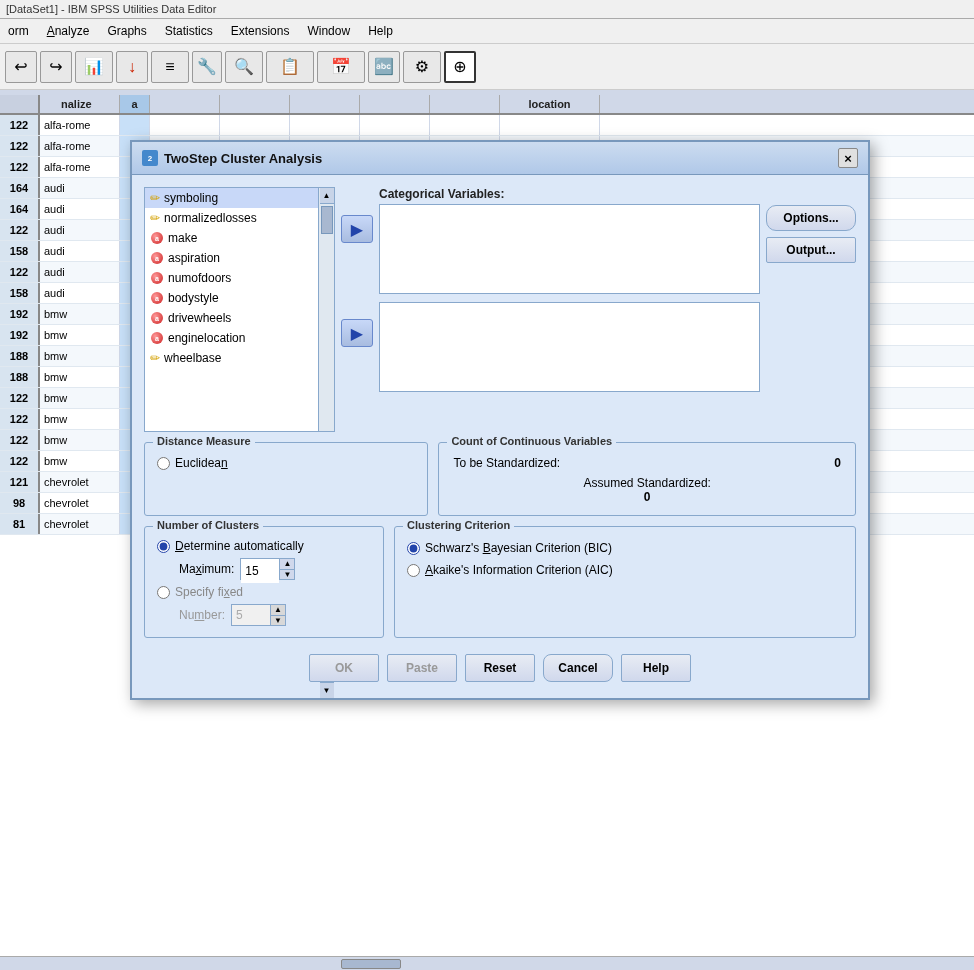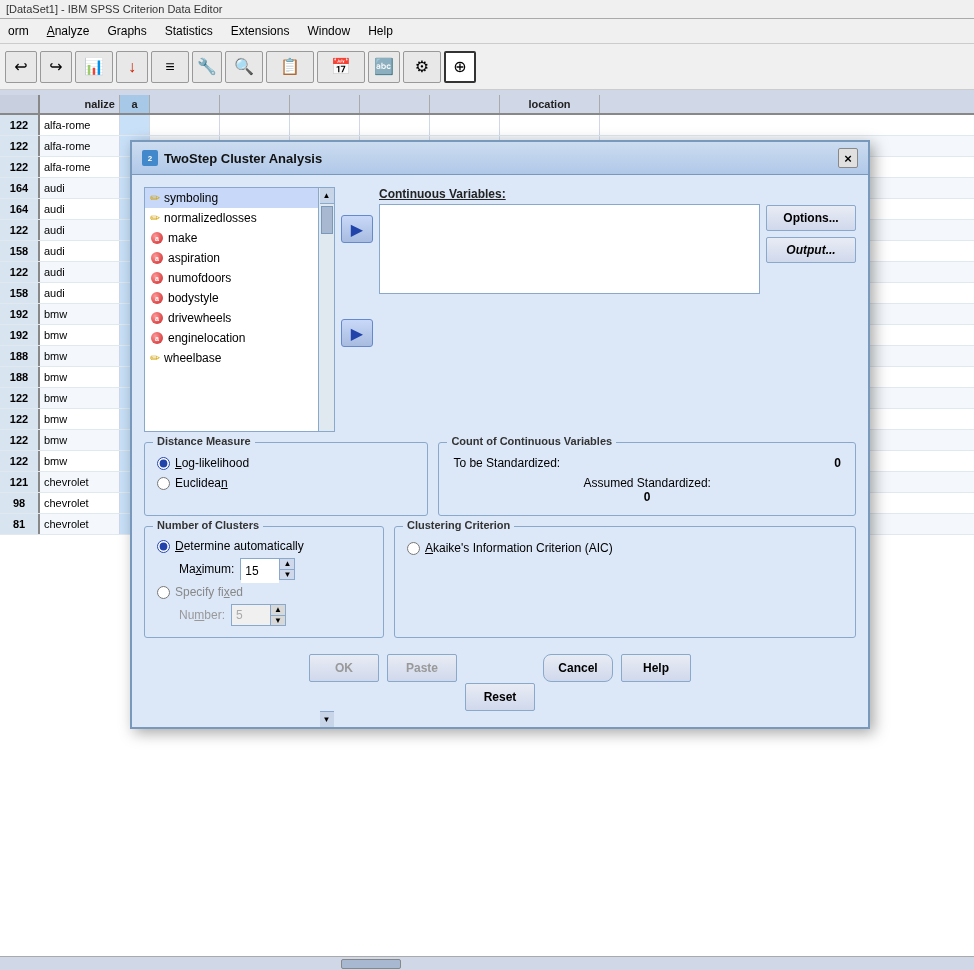--- a/index.html
+++ b/index.html
@@ -28,21 +28,21 @@
       border-radius: 2px;
       display: flex; align-items: center; justify-content: center;
       font-size: 16px;
       cursor: pointer;
     }
   </style>
 </head>
 <body>
 
 <div class="title-bar">
-  <span>[DataSet1] - IBM SPSS Criterion Data Editor</span>
+  <span>[DataSet1] - IBM SPSS Utilities Data Editor</span>
 </div>
 
 <div style="background:#f0f0f0;border-bottom:1px solid #ccc;padding:2px 0;display:flex;gap:2px;">
   <span style="padding:3px 8px;font-size:12px;">orm</span>
   <span style="padding:3px 8px;font-size:12px;"><u>A</u>nalyze</span>
   <span style="padding:3px 8px;font-size:12px;">Graphs</span>
   <span style="padding:3px 8px;font-size:12px;">Statistics</span>
   <span style="padding:3px 8px;font-size:12px;">Extensions</span>
   <span style="padding:3px 8px;font-size:12px;">Window</span>
   <span style="padding:3px 8px;font-size:12px;">Help</span>
@@ -60,21 +60,21 @@
   <div class="toolbar-btn" style="width:48px;">📅</div>
   <div class="toolbar-btn">🔤</div>
   <div class="toolbar-btn" style="width:38px;">⚙</div>
   <div class="toolbar-btn" style="background:white;border:2px solid #333;">⊕</div>
 </div>
 
 <div style="position:absolute;top:95px;left:0;width:974px;bottom:0;background:white;overflow:hidden;">
 
   <div style="display:flex;background:#d0d8e8;border-bottom:2px solid #888;font-size:11px;font-weight:bold;color:#222;">
     <div style="width:40px;border-right:2px solid #888;padding:3px 4px;text-align:center;background:#c8d0e0;"></div>
-    <div style="width:80px;border-right:1px solid #aaa;padding:3px 4px;text-align:right;overflow:hidden;">nalize</div>
+    <div style="width:80px;border-right:1px solid #aaa;padding:3px 21px;text-align:left;overflow:hidden;">nalize</div>
     <div style="width:30px;border-right:1px solid #aaa;padding:3px 4px;text-align:center;background:#a8c8e8;">a</div>
     <div style="width:70px;border-right:1px solid #aaa;padding:3px 4px;text-align:center;"></div>
     <div style="width:70px;border-right:1px solid #aaa;padding:3px 4px;text-align:center;"></div>
     <div style="width:70px;border-right:1px solid #aaa;padding:3px 4px;text-align:center;"></div>
     <div style="width:70px;border-right:1px solid #aaa;padding:3px 4px;text-align:center;"></div>
     <div style="width:70px;border-right:1px solid #aaa;padding:3px 4px;text-align:center;"></div>
     <div style="width:100px;border-right:1px solid #aaa;padding:3px 4px;text-align:center;">location</div>
   </div>
 
   <div id="sheet-rows">
@@ -388,41 +388,40 @@
         </div>
       </div>
 
       <div style="display:flex;flex-direction:column;gap:76px;padding-top:28px;">
         <div style="width:32px;height:28px;background:linear-gradient(to bottom,#c8d8f8,#a8bce0);border:1px solid #6888cc;border-radius:3px;display:flex;align-items:center;justify-content:center;cursor:pointer;color:#2244aa;font-size:16px;">▶</div>
         <div style="width:32px;height:28px;background:linear-gradient(to bottom,#c8d8f8,#a8bce0);border:1px solid #6888cc;border-radius:3px;display:flex;align-items:center;justify-content:center;cursor:pointer;color:#2244aa;font-size:16px;">▶</div>
       </div>
 
       <div style="flex:1;display:flex;flex-direction:column;gap:8px;">
         <div>
-          <div style="font-size:12px;font-weight:bold;color:#222;margin-bottom:3px;text-decoration:underline;">
-            <span>Continuous Variables:</span>
+          <div style="font-size:12px;font-weight:bold;color:#222;margin-bottom:3px;">
+            <span>Categorical Variables:</span>
           </div>
           <div style="width:100%;height:90px;background:white;border:1px solid #88a8cc;"></div>
         </div>
+        <div>
+          <div style="width:100%;height:90px;background:white;border:1px solid #88a8cc;"></div>
+        </div>
       </div>
 
       <div style="display:flex;flex-direction:column;gap:6px;padding-top:18px;">
-        <button style="width:90px;height:26px;background:linear-gradient(to bottom,#e8ecf4,#d0d8ec);border:1px solid #88a8cc;border-radius:2px;font-size:12px;cursor:pointer;font-weight:bold;">Options...</button>
-        <button style="width:90px;height:26px;background:linear-gradient(to bottom,#e8ecf4,#d0d8ec);border:1px solid #88a8cc;border-radius:2px;font-size:12px;cursor:pointer;font-weight:bold;font-style:italic;">Output...</button>
+        <button style="width:90px;height:26px;background:linear-gradient(to bottom,#e8ecf4,#d0d8ec);border:1px solid #88a8cc;border-radius:10px;font-size:12px;cursor:pointer;font-weight:bold;">Options...</button>
+        <button style="width:90px;height:26px;background:linear-gradient(to bottom,#e8ecf4,#d0d8ec);border:1px solid #88a8cc;border-radius:2px;font-size:12px;cursor:pointer;font-weight:bold;">Output...</button>
       </div>
     </div>
 
     <div style="display:flex;gap:10px;">
 
       <div style="flex:1;border:1px solid #88a8cc;border-radius:3px;background:#dce8f8;padding:10px 12px 8px;position:relative;">
         <div style="position:absolute;top:-8px;left:8px;background:#dce8f8;padding:0 4px;font-size:11px;font-weight:bold;color:#333;">Distance Measure</div>
-        <div style="display:flex;align-items:center;gap:5px;padding:3px 0;">
-          <input type="radio" name="distanceMeasure" id="dm-log" checked="" style="accent-color: rgb(34, 68, 170); cursor: pointer;">
-          <label for="dm-log" style="font-size:12px;cursor:pointer;"><u>L</u>og-likelihood</label>
-        </div>
         <div style="display:flex;align-items:center;gap:5px;padding:3px 0;">
           <input type="radio" name="distanceMeasure" id="dm-euc" style="accent-color: rgb(34, 68, 170); cursor: pointer;">
           <label for="dm-euc" style="font-size:12px;cursor:pointer;">Euclidea<u>n</u></label>
         </div>
       </div>
 
       <div style="flex:1.5;border:1px solid #88a8cc;border-radius:3px;background:#dce8f8;padding:10px 14px 8px;position:relative;">
         <div style="position:absolute;top:-8px;left:8px;background:#dce8f8;padding:0 4px;font-size:11px;font-weight:bold;color:#333;">Count of Continuous Variables</div>
         <div style="display:flex;justify-content:space-between;align-items:center;padding:3px 0;font-size:12px;">
           <span>To be Standardized:</span>
@@ -465,28 +464,32 @@
               <div style="flex:1;background:#d8d8d8;cursor:pointer;display:flex;align-items:center;justify-content:center;font-size:8px;border-bottom:1px solid #88a8cc;">▲</div>
               <div style="flex:1;background:#d8d8d8;cursor:pointer;display:flex;align-items:center;justify-content:center;font-size:8px;">▼</div>
             </div>
           </div>
         </div>
       </div>
 
       <div style="flex:1;border:1px solid #88a8cc;border-radius:3px;background:#dce8f8;padding:10px 12px 8px;position:relative;">
         <div style="position:absolute;top:-8px;left:8px;background:#dce8f8;padding:0 4px;font-size:11px;font-weight:bold;color:#333;">Clustering Criterion</div>
         <div style="display:flex;align-items:center;gap:5px;padding:4px 0;">
+          <input type="radio" name="clusterCrit" id="cc-bic" checked="" style="accent-color: rgb(34, 68, 170); cursor: pointer;">
+          <label for="cc-bic" style="font-size:12px;cursor:pointer;">Schwarz's <u>B</u>ayesian Criterion (BIC)</label>
+        </div>
+        <div style="display:flex;align-items:center;gap:5px;padding:4px 0;">
           <input type="radio" name="clusterCrit" id="cc-aic" style="accent-color: rgb(34, 68, 170); cursor: pointer;">
           <label for="cc-aic" style="font-size:12px;cursor:pointer;"><u>A</u>kaike's Information Criterion (AIC)</label>
         </div>
       </div>
     </div>
 
     <div style="display:flex;justify-content:center;gap:8px;padding:6px 0 4px;">
       <button style="width:70px;height:28px;background:linear-gradient(to bottom,#e8ecf4,#d0d8ec);border:1px solid #88a8cc;border-radius:2px;font-size:12px;cursor:pointer;font-weight:bold;color:#999;" disabled="">OK</button>
       <button style="width:70px;height:28px;background:linear-gradient(to bottom,#e8ecf4,#d0d8ec);border:1px solid #88a8cc;border-radius:2px;font-size:12px;cursor:pointer;font-weight:bold;color:#999;" disabled="">Paste</button>
-      <button style="width:70px;height:28px;background:linear-gradient(to bottom,#e8ecf4,#d0d8ec);border:1px solid #88a8cc;border-radius:2px;font-size:12px;cursor:pointer;font-weight:bold;margin-top:29px;">Reset</button>
+      <button style="width:70px;height:28px;background:linear-gradient(to bottom,#e8ecf4,#d0d8ec);border:1px solid #88a8cc;border-radius:2px;font-size:12px;cursor:pointer;font-weight:bold;">Reset</button>
       <button style="width:70px;height:28px;background:linear-gradient(to bottom,#e8ecf4,#d0d8ec);border:1px solid #88a8cc;border-radius:8px;font-size:12px;cursor:pointer;font-weight:bold;">Cancel</button>
       <button style="width:70px;height:28px;background:linear-gradient(to bottom,#e8ecf4,#d0d8ec);border:1px solid #88a8cc;border-radius:2px;font-size:12px;cursor:pointer;font-weight:bold;">Help</button>
     </div>
 
   </div>
 </div>
 
 </body></html>

